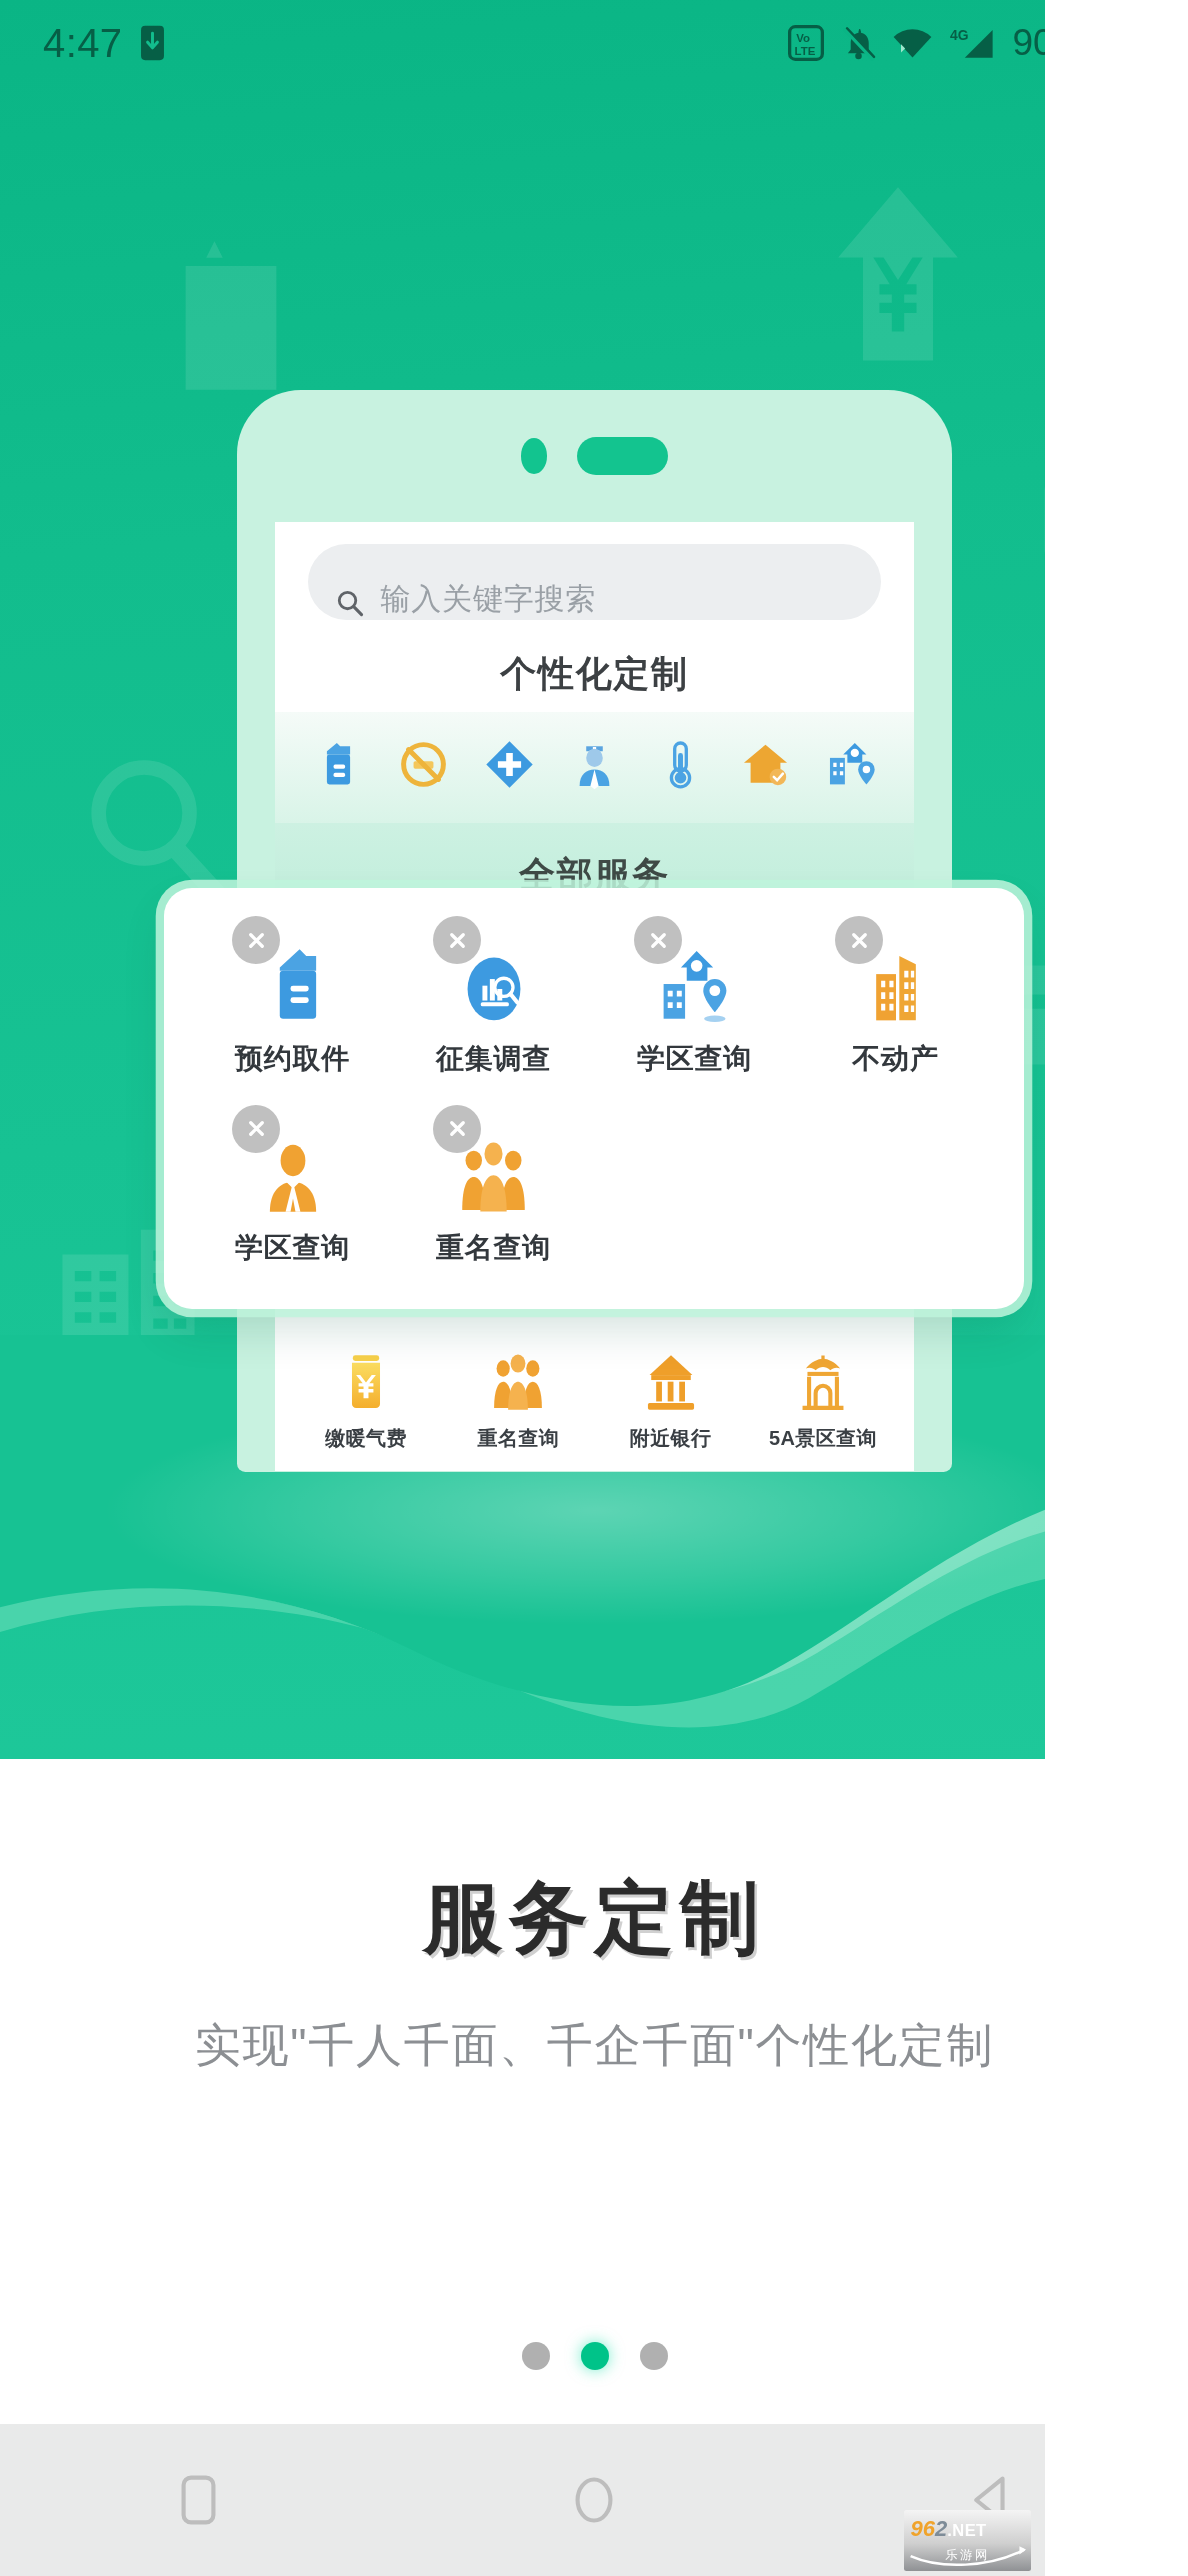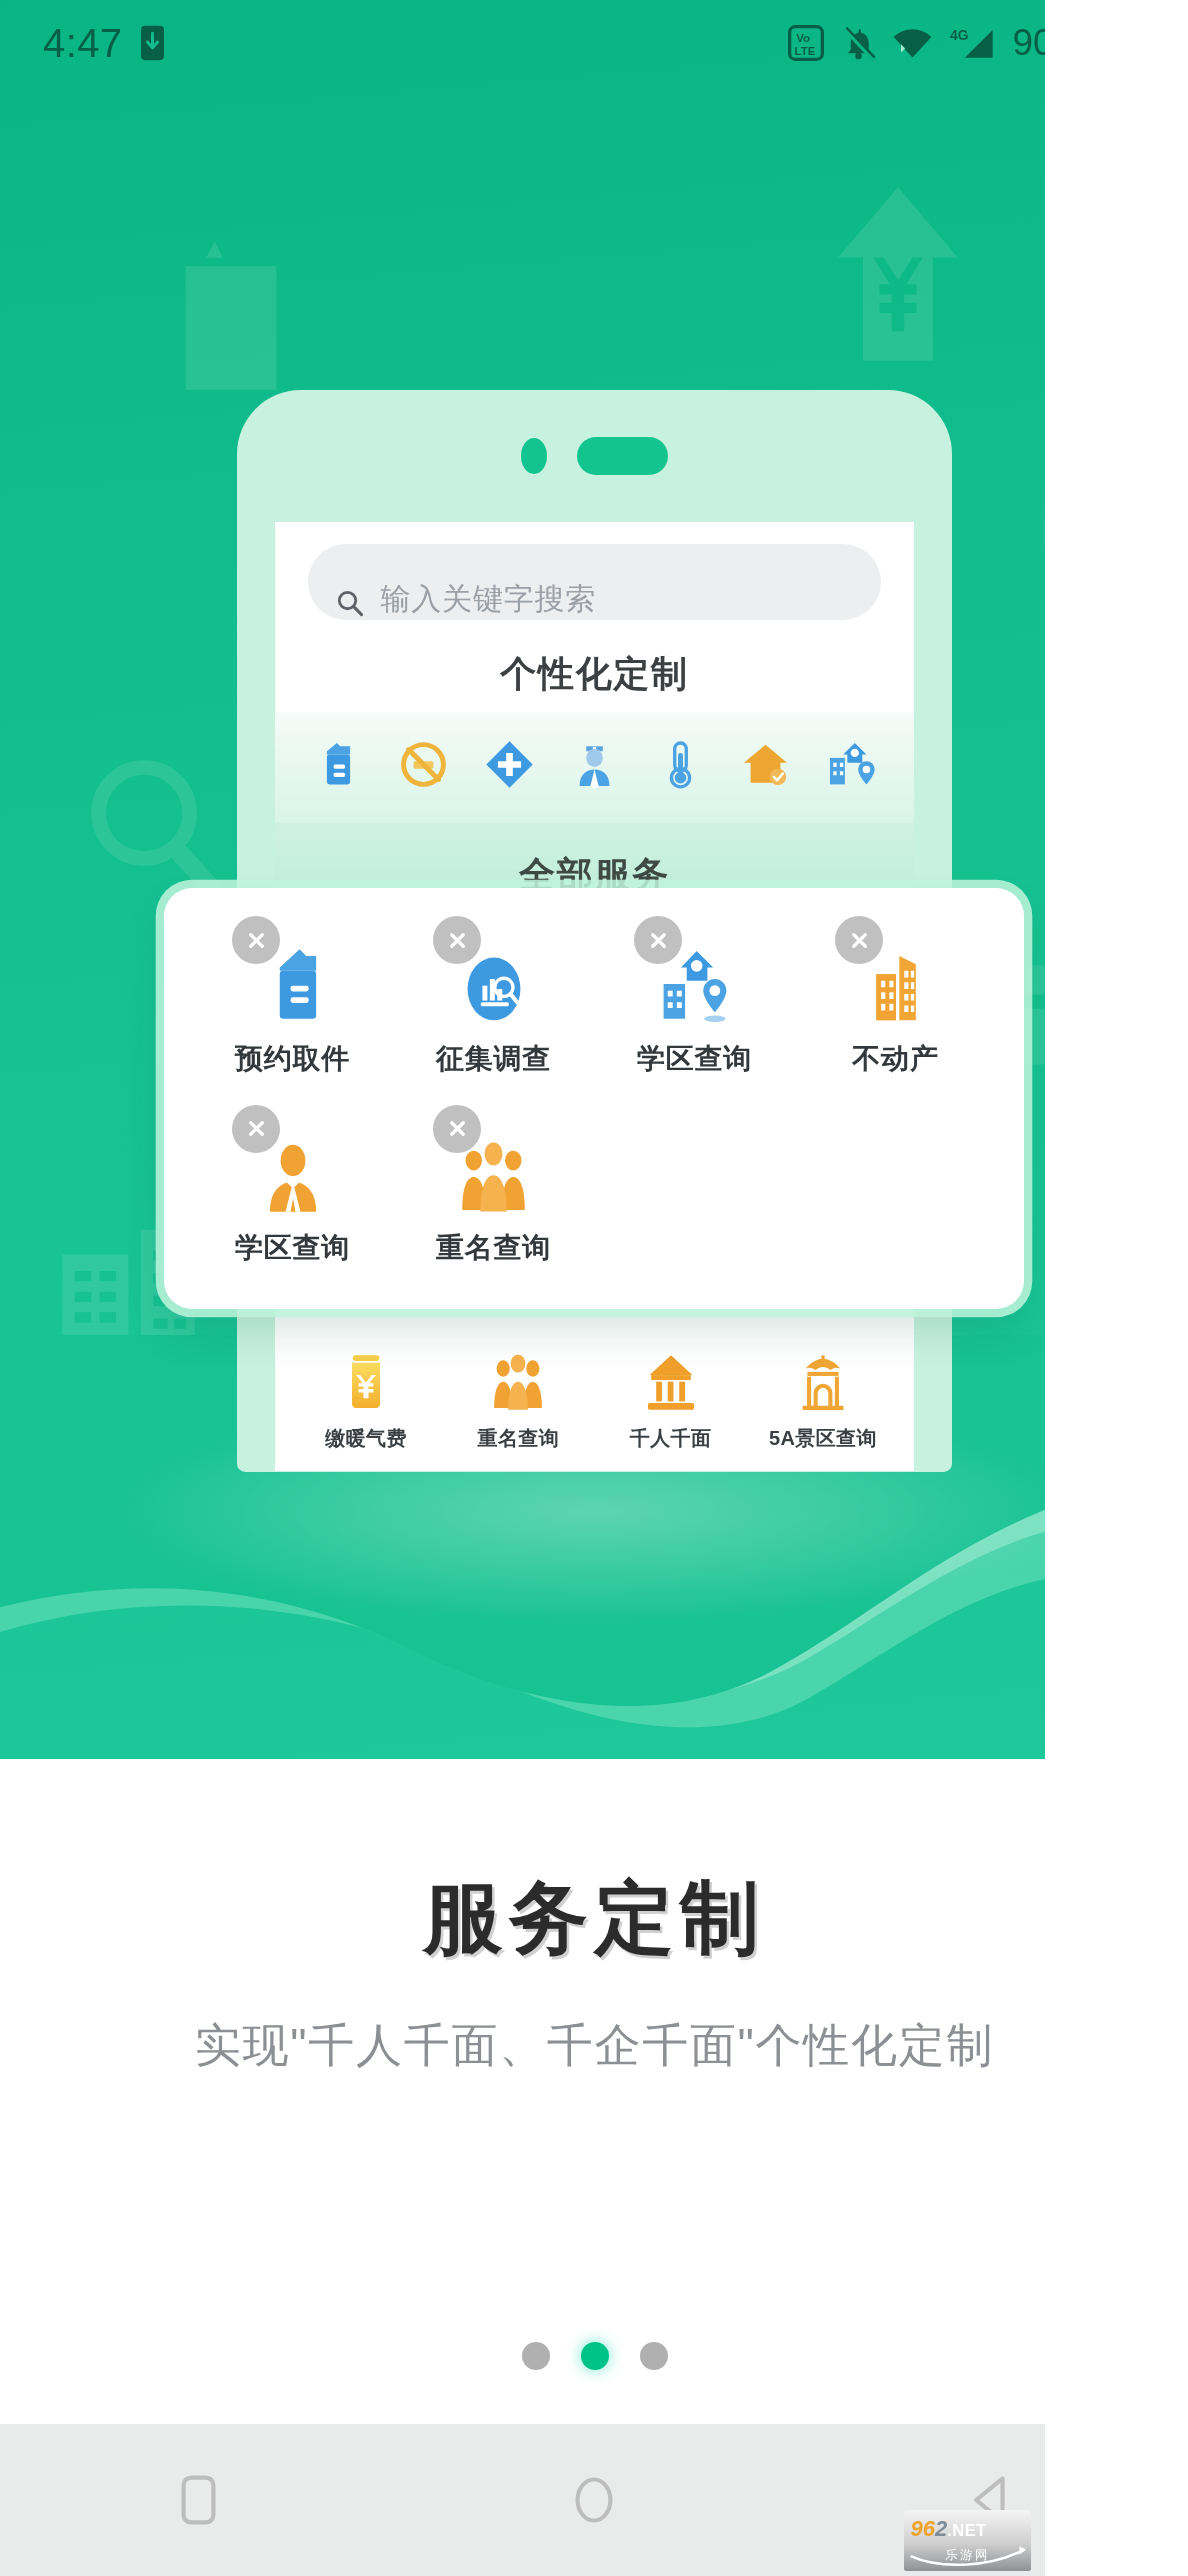--- a/index.html
+++ b/index.html
@@ -354,21 +354,21 @@
       <div class="tile-ic">
         <svg width="56" height="61" viewBox="0 0 68 74">
             <path d="M34 4 L60 28 H8 Z" fill="#ef9f2a"></path>
             <rect x="10" y="28" width="48" height="6" fill="#ef9f2a"></rect>
             <rect x="16" y="36" width="7" height="24" fill="#ef9f2a"></rect>
             <rect x="30" y="36" width="7" height="24" fill="#ef9f2a"></rect>
             <rect x="44" y="36" width="7" height="24" fill="#ef9f2a"></rect>
             <rect x="6" y="62" width="56" height="8" rx="2" fill="#ef9f2a"></rect>
           </svg>
       </div>
-      <div class="tile-lb">千人千面</div>
+      <div class="tile-lb">附近银行</div>
     </div>
     <div class="tile">
       <div class="tile-ic">
         <svg width="54" height="61" viewBox="0 0 66 74">
             <path d="M33 4 v8" stroke="#efa634" stroke-width="4"></path>
             <path d="M12 20 c6 -8 15 -12 21 -12 c6 0 15 4 21 12 c-4 -2 -9 -1 -12 2 c-3 -3 -6 -4 -9 -4 c-3 0 -6 1 -9 4 c-3 -3 -8 -4 -12 -2 z" fill="#efa634"></path>
             <path d="M14 24 h38 v5 H14 z" fill="#efa634"></path>
             <path d="M16 30 v38 M50 30 v38" stroke="#efa634" stroke-width="5"></path>
             <path d="M24 68 v-18 a9 9 0 0 1 18 0 v18" fill="none" stroke="#efa634" stroke-width="5"></path>
             <path d="M8 68 h50" stroke="#efa634" stroke-width="5"></path>

